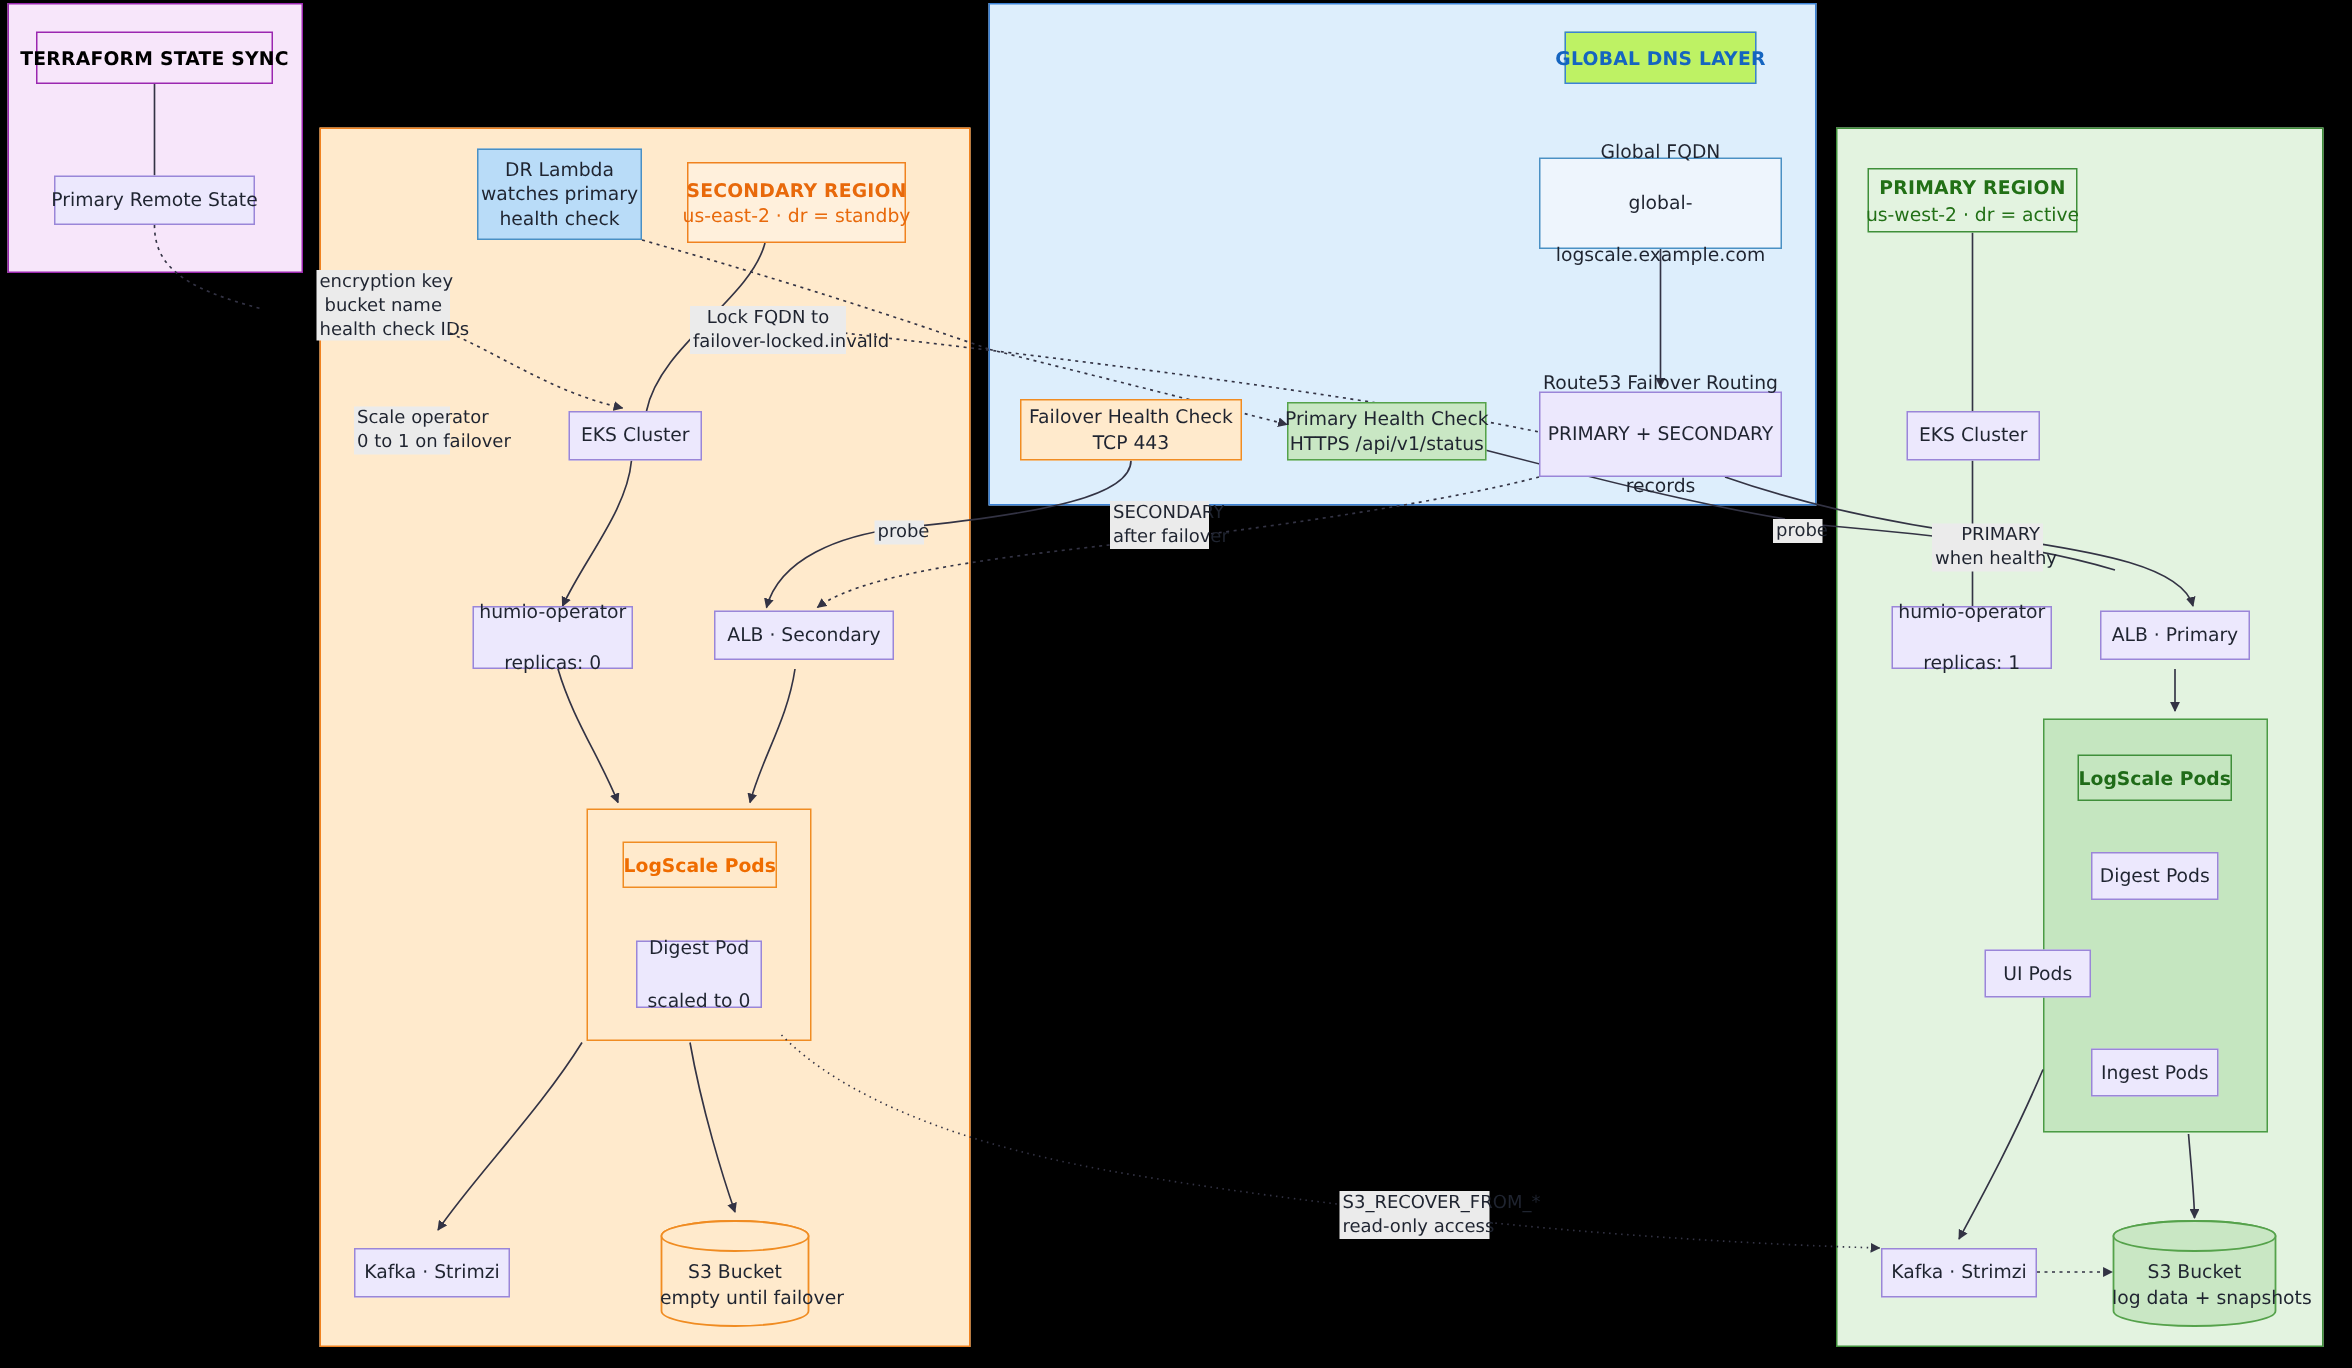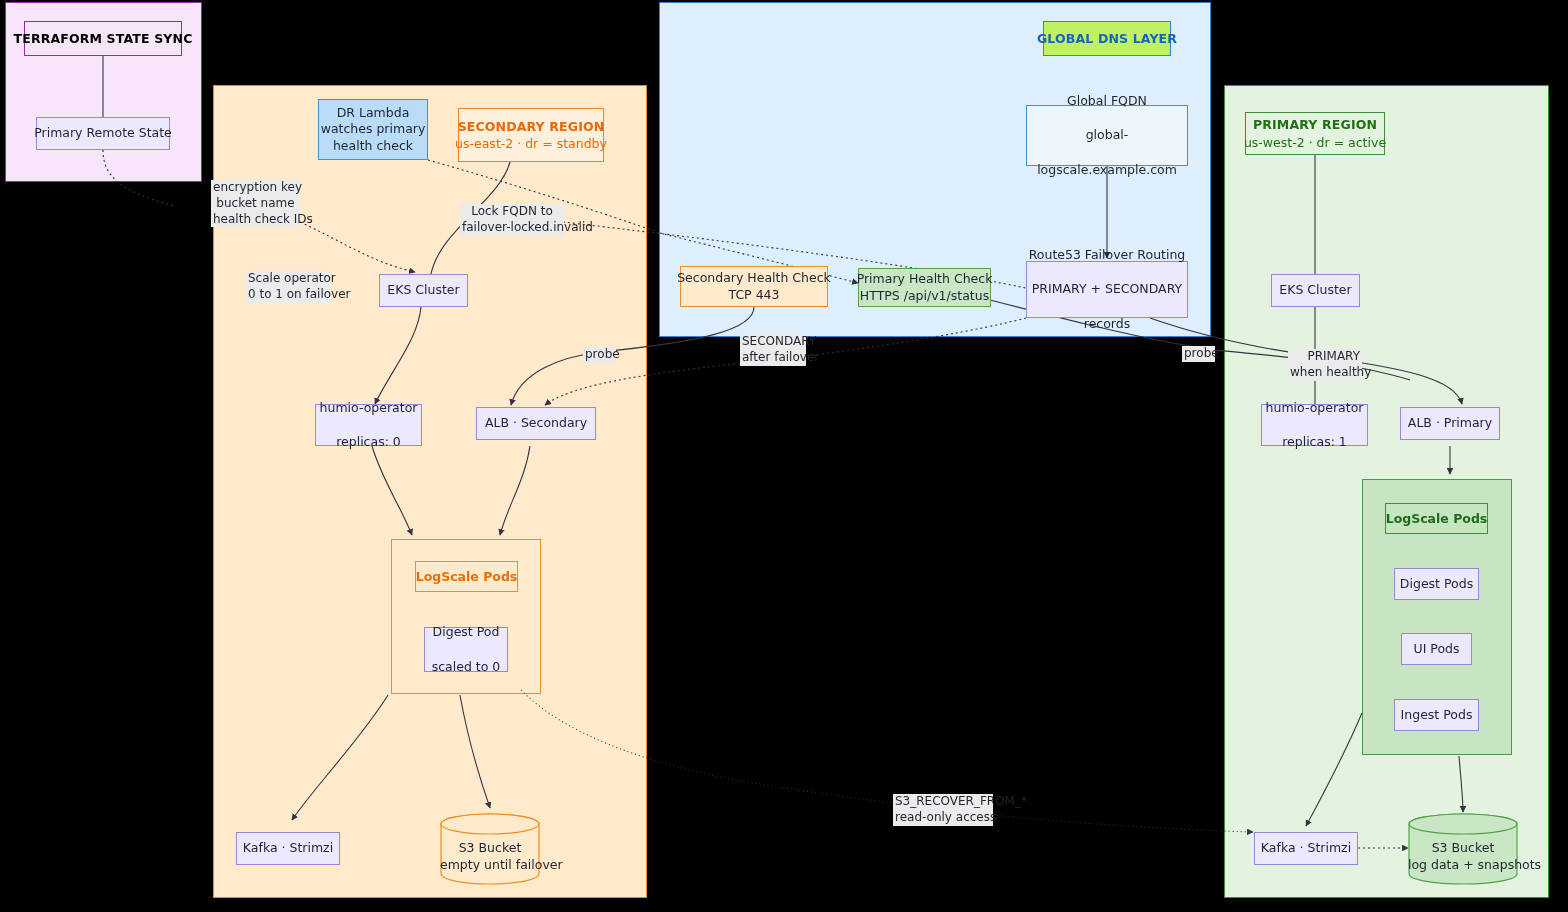--- a/index.html
+++ b/index.html
@@ -288,21 +288,21 @@
     <span class="ln">scaled to 0</span>
   </div>
 
   <div class="node node-lav" style="left:1026px; top:105px; width:162px; height:61px; background:#eef5fd; border-color:#4a90c4;">
     <span class="ln">Global FQDN</span>
     <span class="ln">global-</span>
     <span class="ln">logscale.example.com</span>
   </div>
 
   <div class="node node-orange-fill" style="left:680px; top:266px; width:148px; height:41px;">
-    <span class="ln">Secondary Health Check</span>
+    <span class="ln">Failover Health Check</span>
     <span class="ln">TCP 443</span>
   </div>
 
   <div class="node node-green" style="left:858px; top:268px; width:133px; height:39px;">
     <span class="ln">Primary Health Check</span>
     <span class="ln">HTTPS /api/v1/status</span>
   </div>
 
   <div class="node node-lav" style="left:1026px; top:261px; width:162px; height:57px;">
     <span class="ln">Route53 Failover Routing</span>
@@ -339,35 +339,35 @@
   </div>
 
   <div class="sg-title sgt-green" style="left:1385px; top:503px; width:103px; height:31px;">
     <span>LogScale Pods</span>
   </div>
 
   <div class="node node-lav" style="left:1394px; top:568px; width:85px; height:32px;">
     <span class="ln">Digest Pods</span>
   </div>
 
-  <div class="node node-lav" style="left:1401px; top:633px; width:71px; height:32px;">
+  <div class="node node-lav" style="left:1323px; top:633px; width:71px; height:32px;">
     <span class="ln">UI Pods</span>
   </div>
 
   <div class="node node-lav" style="left:1394px; top:699px; width:85px; height:32px;">
     <span class="ln">Ingest Pods</span>
   </div>
 
   <div class="edge-label" style="left:211px; top:180px; width:89px; text-align:center;">
     <span class="ln">encryption key</span>
     <span class="ln">bucket name</span>
     <span class="ln">health check IDs</span>
   </div>
 
-  <div class="edge-label" style="left:246px; top:271px; width:84px; text-align:left;">
+  <div class="edge-label" style="left:236px; top:271px; width:64px; text-align:left;">
     <span class="ln">Scale operator</span>
     <span class="ln">0 to 1 on failover</span>
   </div>
 
   <div class="edge-label" style="left:460px; top:204px; width:104px; text-align:center;">
     <span class="ln">Lock FQDN to</span>
     <span class="ln">failover-locked.invalid</span>
   </div>
 
   <div class="edge-label" style="left:583px; top:347px; width:33px;">

